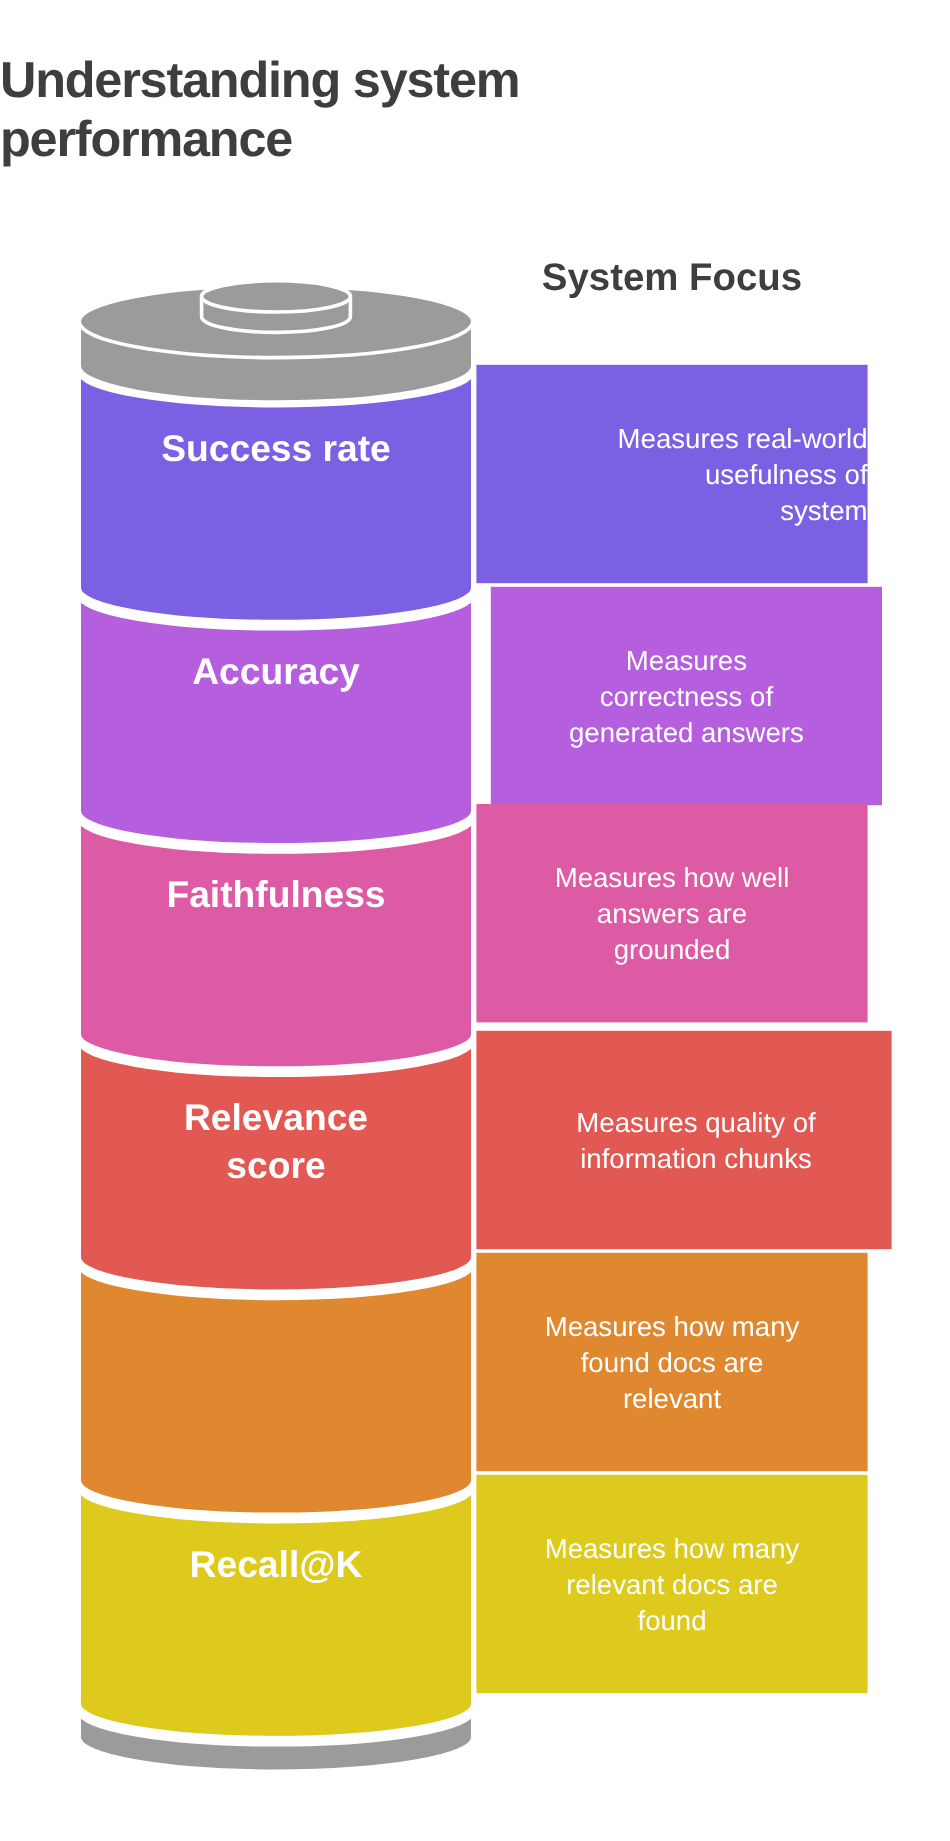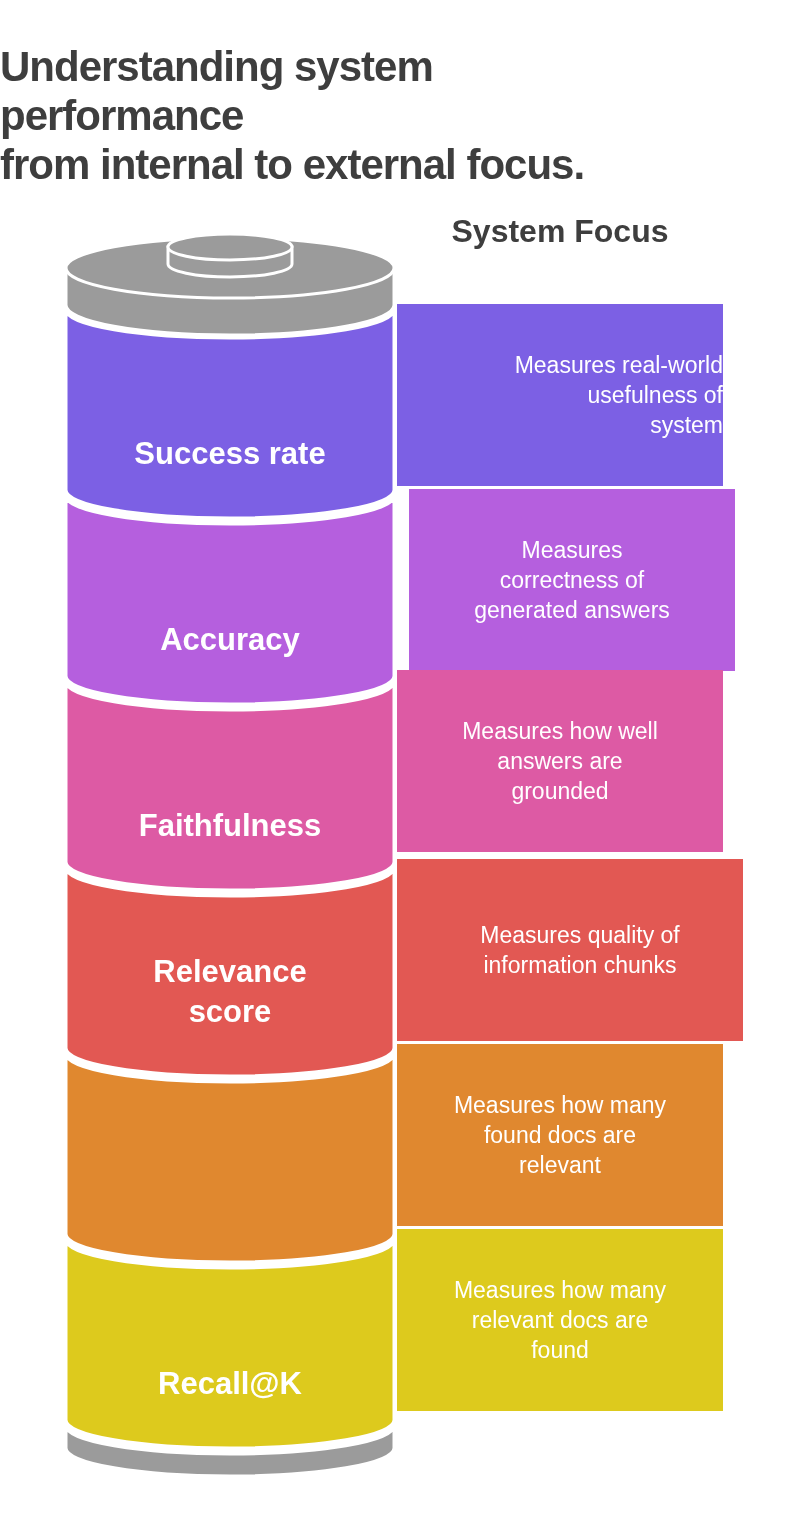--- a/index.html
+++ b/index.html
@@ -20,39 +20,38 @@
   .col-header{
     position:absolute;top:211px;left:397px;width:326px;height:40px;
     display:flex;align-items:center;justify-content:center;
     font-size:32px;font-weight:bold;color:#3e3e3e;
   }
   .battery-svg{
     position:absolute;top:0;left:0;width:792px;height:1534px;
   }
   .seg-label{
     position:absolute;left:66px;width:328px;height:120px;
-    display:flex;flex-direction:column;align-items:center;justify-content:flex-end;
+    display:flex;flex-direction:column;align-items:center;justify-content:flex-start;
     color:#ffffff;font-size:31px;font-weight:bold;line-height:40px;
     text-align:center;
   }
   .focus-box{
     position:absolute;left:397px;width:326px;height:182px;
     display:flex;flex-direction:column;align-items:center;justify-content:center;
     color:#ffffff;font-size:23px;line-height:30px;
     text-align:center;
   }
 </style>
 </head>
 <body>
 
 <div class="page">
 
   <div class="title">
     <div>Understanding system performance</div>
-    <div>from internal to external focus.</div>
   </div>
 
   <div class="col-header">System Focus</div>
 
   <svg class="battery-svg" viewBox="0 0 792 1534" width="792" height="1534" xmlns="http://www.w3.org/2000/svg">
 
     <path d="M66,1426 A164,28 0 0 0 394,1426 L394,1448 A164,28 0 0 1 66,1448 Z" stroke="#ffffff" stroke-width="3" fill="#9b9b9b"></path>
 
     <path d="M66,268 L394,268 L394,305 A164,30 0 0 1 66,305 Z" stroke="#ffffff" stroke-width="3" fill="#9b9b9b"></path>
 

